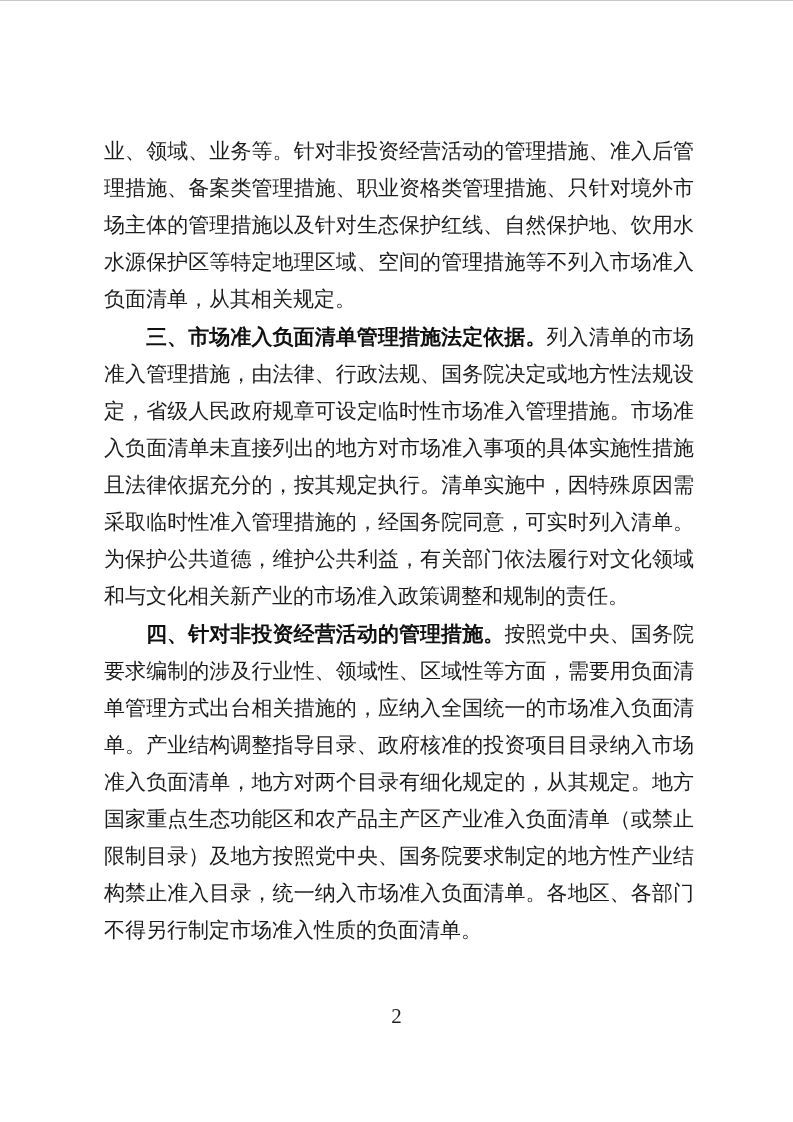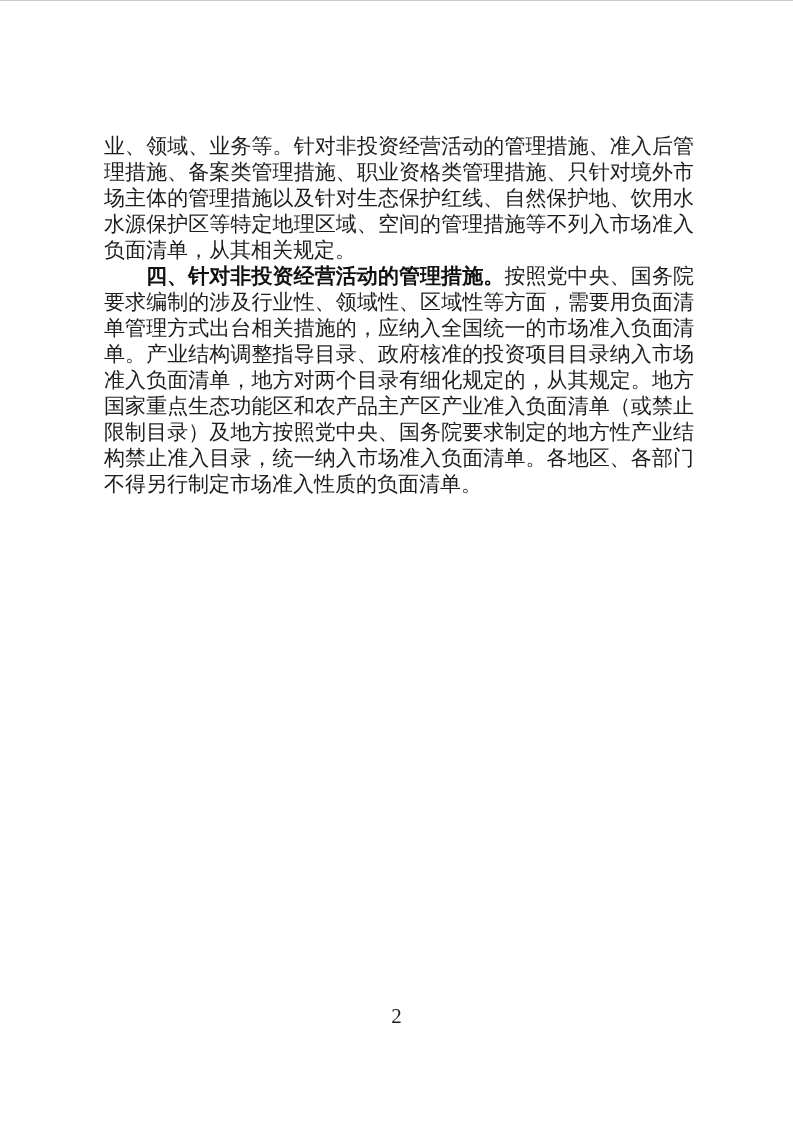--- a/index.html
+++ b/index.html
@@ -17,21 +17,21 @@
     overflow: hidden;
     font-family: "Liberation Serif", serif;
     color: #1d1d1d;
   }
   .doc-body {
     position: absolute;
     left: 104px;
     top: 132px;
     width: 590px;
     font-size: 21px;
-    line-height: 26px;
+    line-height: 37px;
     text-align: justify;
     text-justify: inter-ideograph;
   }
   .doc-body p {
     margin: 0;
     padding: 0;
   }
   .doc-body p.indent {
     text-indent: 2em;
   }
@@ -54,16 +54,17 @@
     color: #1d1d1d;
     font-family: "Liberation Serif", serif;
   }
 </style>
 </head>
 <body>
 
 <div class="page">
   <div class="doc-body" id="doc-body">
       <p class=""><span class="run-body">业、领域、业务等。针对非投资经营活动的管理措施、准入后管理措施、备案类管理措施、职业资格类管理措施、只针对境外市场主体的管理措施以及针对生态保护红线、自然保护地、饮用水水源保护区等特定地理区域、空间的管理措施等不列入市场准入负面清单，从其相关规定。</span></p>
+      <p class="indent"><span class="run-heading">三、市场准入负面清单管理措施法定依据。</span><span class="run-body">列入清单的市场准入管理措施，由法律、行政法规、国务院决定或地方性法规设定，省级人民政府规章可设定临时性市场准入管理措施。市场准入负面清单未直接列出的地方对市场准入事项的具体实施性措施且法律依据充分的，按其规定执行。清单实施中，因特殊原因需采取临时性准入管理措施的，经国务院同意，可实时列入清单。为保护公共道德，维护公共利益，有关部门依法履行对文化领域和与文化相关新产业的市场准入政策调整和规制的责任。</span></p>
       <p class="indent"><span class="run-heading">四、针对非投资经营活动的管理措施。</span><span class="run-body">按照党中央、国务院要求编制的涉及行业性、领域性、区域性等方面，需要用负面清单管理方式出台相关措施的，应纳入全国统一的市场准入负面清单。产业结构调整指导目录、政府核准的投资项目目录纳入市场准入负面清单，地方对两个目录有细化规定的，从其规定。地方国家重点生态功能区和农产品主产区产业准入负面清单（或禁止限制目录）及地方按照党中央、国务院要求制定的地方性产业结构禁止准入目录，统一纳入市场准入负面清单。各地区、各部门不得另行制定市场准入性质的负面清单。</span></p>
     </div>
   <div class="page-number">2</div>
 </div>
 
 </body></html>

